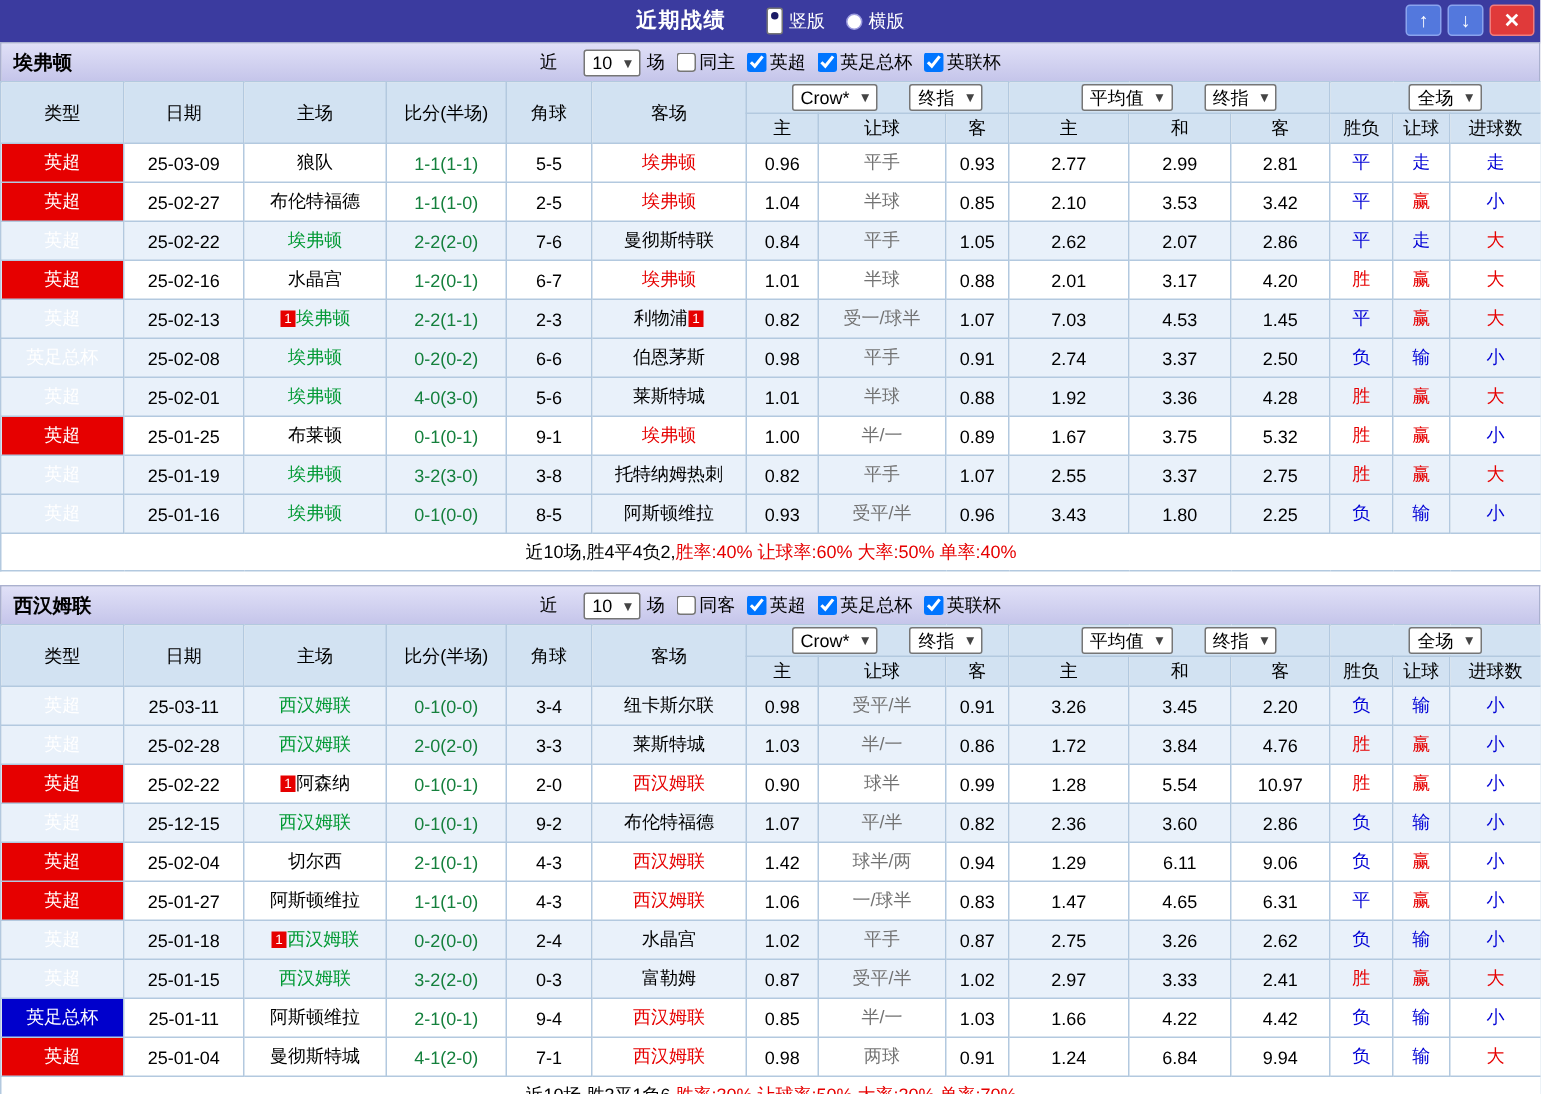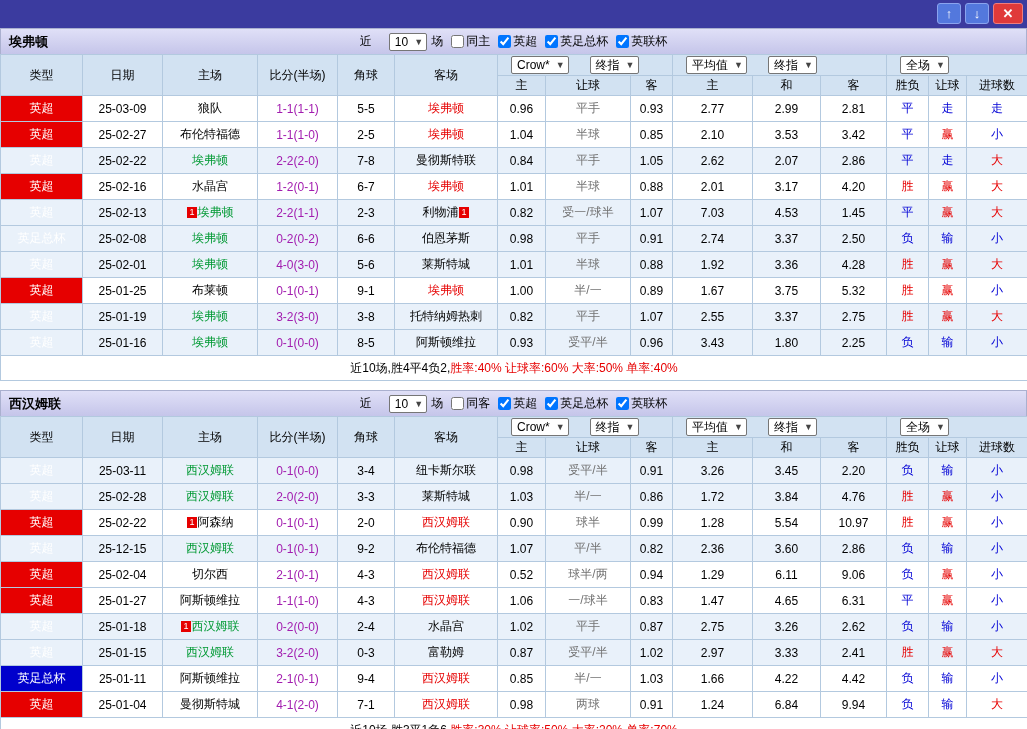--- a/index.html
+++ b/index.html
@@ -37,31 +37,44 @@
   thead th { background:#d2e2f2; font-weight:normal; height:19px; padding:1px 0; }
   tbody td { height:26px; background:#fff; }
   tbody tr.hl td { background:#e9f1fa; }
   tbody td.lg-red  { background:#e60000; color:#fff; }
   tbody td.lg-blue { background:#0000cc; color:#fff; }
   tfoot td { height:25px; background:#fff; text-align:center; }
 
   .tx-green { color:#009933; }
   .tx-red   { color:#e60000; }
   .tx-blue  { color:#0000d5; }
-  .c-score  { color:#a21caf; }
+  .c-score  { color:#15803d; }
   .c-hc     { color:#737373; }
   .sum-stats { color:#e60000; margin-left:0; }
   .card { display:inline-block; background:#e60000; color:#fff; font-size:9px; line-height:11px; padding:0 2px; margin:0 1px; vertical-align:1px; }
   .card:empty { display:none; }
-  .selgroup { display:flex; gap:8px; align-items:center; }
+  .selgroup { display:flex; justify-content:center; gap:8px; align-items:center; }
 </style>
 </head>
 <body>
 
 <div class="topbar">
+  <div class="topbar-center">
+    <span class="title">近期战绩</span>
+    <span class="radio-group">
+      <span class="radio">
+        <span class="radio-circle sel"></span>
+        <span>竖版</span>
+      </span>
+      <span class="radio">
+        <span class="radio-circle"></span>
+        <span>横版</span>
+      </span>
+    </span>
+  </div>
   <div class="winbtns">
     <span class="winbtn blue">
         <span>↑</span>
       </span>
     <span class="winbtn blue">
         <span>↓</span>
       </span>
     <span class="winbtn red">
         <span>✕</span>
       </span>
@@ -200,21 +213,21 @@
     <td>3.42</td>
     <td class="tx-blue">平</td>
     <td class="tx-red">赢</td>
     <td class="tx-blue">小</td>
   </tr>
         <tr class="hl">
     <td class="lg-red">英超</td>
     <td>25-02-22</td>
     <td><span class="tx-green">埃弗顿</span></td>
     <td class="c-score">2-2(2-0)</td>
-    <td>7-8</td>
+    <td>7-6</td>
     <td><span>曼彻斯特联</span></td>
     <td>0.84</td>
     <td class="c-hc">平手</td>
     <td>1.05</td>
     <td>2.62</td>
     <td>2.07</td>
     <td>2.86</td>
     <td class="tx-blue">平</td>
     <td class="tx-blue">走</td>
     <td class="tx-red">大</td>
@@ -517,21 +530,21 @@
     <td class="tx-blue">输</td>
     <td class="tx-blue">小</td>
   </tr>
         <tr>
     <td class="lg-red">英超</td>
     <td>25-02-04</td>
     <td><span>切尔西</span></td>
     <td class="c-score">2-1(0-1)</td>
     <td>4-3</td>
     <td><span class="tx-red">西汉姆联</span></td>
-    <td>0.52</td>
+    <td>1.42</td>
     <td class="c-hc">球半/两</td>
     <td>0.94</td>
     <td>1.29</td>
     <td>6.11</td>
     <td>9.06</td>
     <td class="tx-blue">负</td>
     <td class="tx-red">赢</td>
     <td class="tx-blue">小</td>
   </tr>
         <tr>

